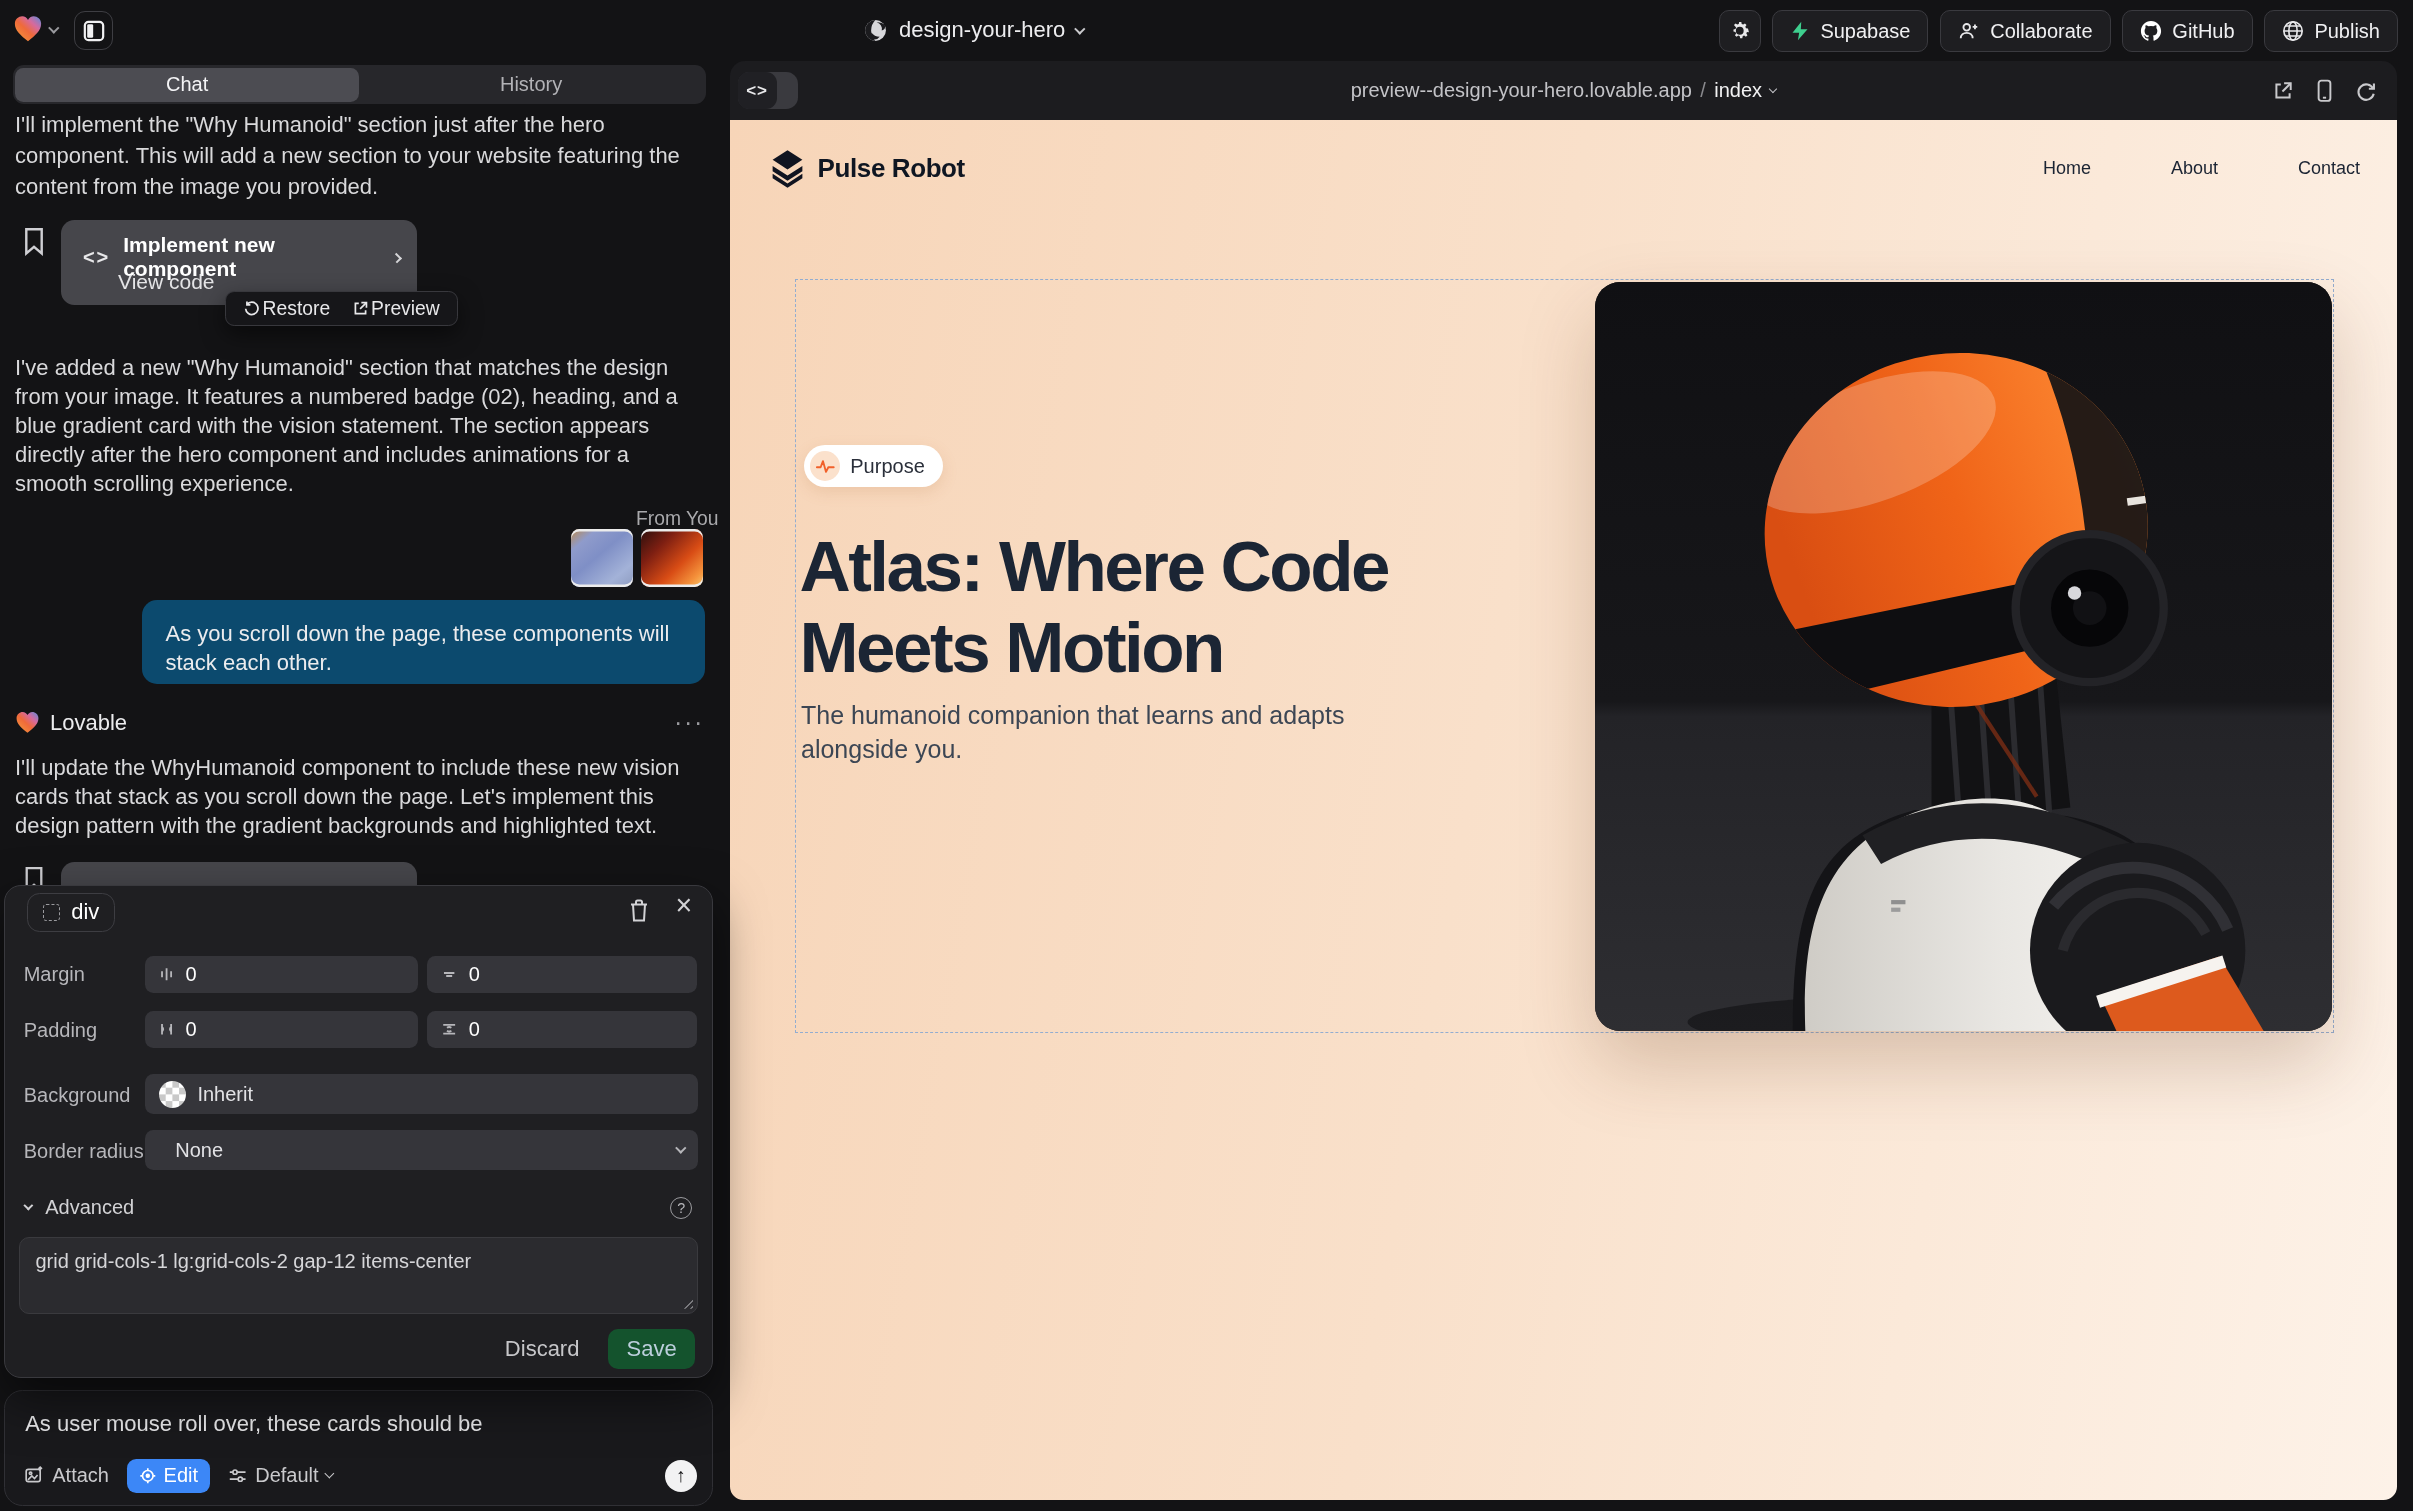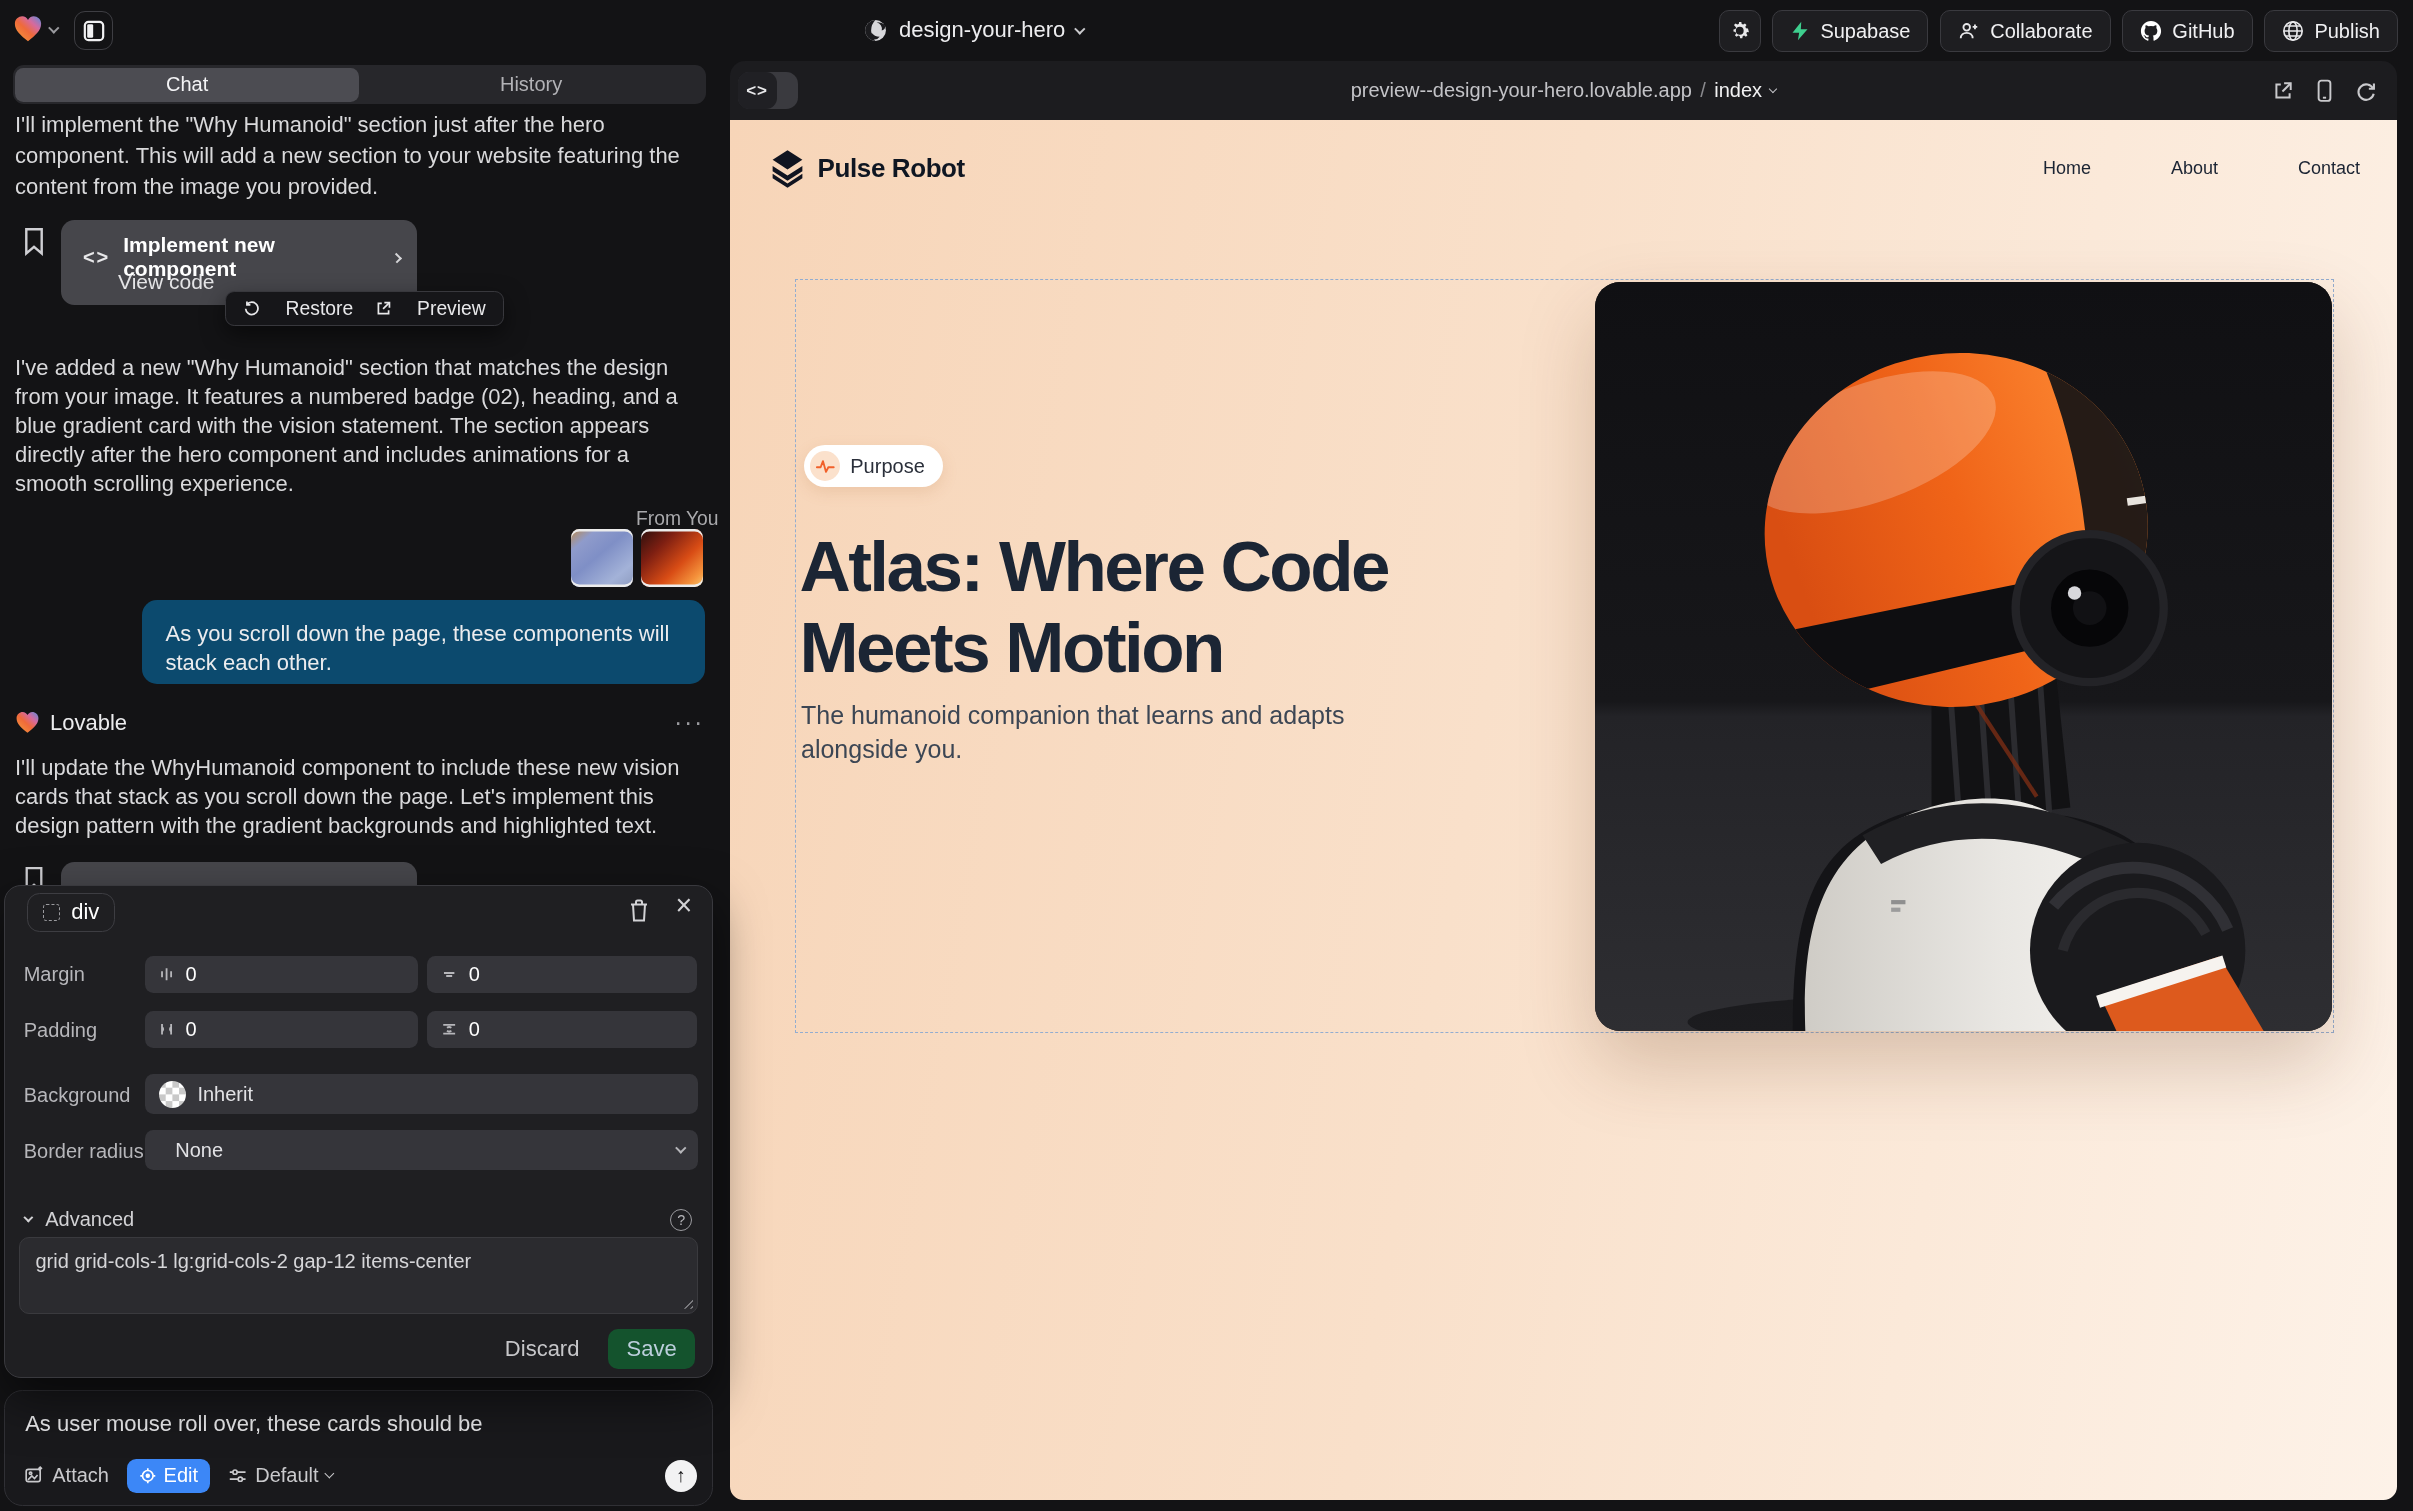--- a/index.html
+++ b/index.html
@@ -24,40 +24,40 @@
   .tabs { position:absolute; left:12.6px; top:65px; width:693px; height:39px; background:#27272b; border-radius:11px; display:flex; padding:2.5px; }
   .tab { flex:1; border-radius:8.4px; display:flex; align-items:center; justify-content:center; font-size:20px; color:#b2b2b6; }
   .tab.active { background:#4c4c52; color:#f4f4f6; }
   .msg { position:absolute; font-size:22px; line-height:31px; color:#d9d9db; }
   .bookmark { color:#cfcfd3; }
   .chat-card { position:absolute; background:#46464b; border-radius:13.4px; }
   .card-row1 { position:absolute; left:22px; right:17px; top:13.4px; display:flex; align-items:center; gap:13.4px; color:#fff; font-size:21px; font-weight:bold; }
   .code-glyph { font-size:20px; font-weight:bold; letter-spacing:1.7px; color:#e8e8ea; }
   .card-view { position:absolute; left:57px; top:50px; font-size:21px; color:#e4e4e6; }
   .tooltip { position:absolute; left:225px; top:291px; height:35px; background:#161619; border:1.3px solid #38383d; border-radius:9.2px; display:flex; align-items:center; gap:22px; padding:0 17px; box-shadow:0 8.4px 22px rgba(0,0,0,.5); z-index:5; }
-  .tt-item { display:flex; align-items:center; gap:25px; font-size:19.3px; color:#e8e8ea; }
+  .tt-item { display:flex; align-items:center; gap:2px; font-size:19.3px; color:#e8e8ea; }
   .fromyou { position:absolute; left:636px; top:508px; font-size:19.3px; color:#a9a9ac; }
   .thumb { position:absolute; top:529px; width:62px; height:58px; border-radius:8.4px; box-shadow:inset 0 2.5px 0 #ececec, inset 0 -2.5px 0 #ececec; }
   .thumb1 { left:571px; background:linear-gradient(140deg,#b98a4e 0%,#8f9bcb 20%,#7f8fc6 45%,#a3b2d8 78%,#8e9cc0 100%); }
   .thumb2 { left:641px; background:linear-gradient(135deg,#2a0f0d 0%,#7e1f12 30%,#d84c15 62%,#f5933c 86%,#f9c96f 100%); }
   .bubble { position:absolute; left:142px; top:600px; width:563px; height:84px; background:#0c4a6e; border-radius:15px; padding:20px 23.5px; font-size:22px; line-height:28.6px; color:#ececee; }
   .lovable-row { position:absolute; left:15px; top:708px; width:689px; display:flex; align-items:center; gap:10px; }
   .lovable-name { font-size:22px; color:#ececee; }
   .dots { margin-left:auto; font-size:25px; color:#9a9a9e; letter-spacing:1.7px; }
 
   
   .popup { position:absolute; left:4.2px; top:885px; width:709px; height:493px; background:#1f1f22; border:1.3px solid #39393e; border-radius:17px; box-shadow:0 20px 50px rgba(0,0,0,.55); z-index:10; }
   .chip { position:absolute; left:22px; top:6.7px; height:39px; border:1.3px solid #3d3d42; border-radius:12.6px; display:flex; align-items:center; gap:11px; padding:16px 15px; font-size:22px; color:#fff; }
   .dashed-sq { width:17px; height:17px; border:1.7px dashed #9a9a9e; border-radius:3.4px; }
   .pop-ico { position:absolute; top:11.8px; color:#d2d2d5; }
   .field-label { position:absolute; left:18.5px; font-size:20px; color:#b6b6ba; }
   .field { position:absolute; background:#35353a; border:none; border-radius:8.4px; height:37px; color:#fff; font-size:20px; font-family:"Liberation Sans",sans-serif; display:flex; align-items:center; gap:11.8px; padding:0 13.4px; }
   .field input { background:transparent; border:none; color:#fff; font-size:20px; width:100%; font-family:inherit; outline:none; }
   .checker { width:27px; height:27px; border-radius:50%; background:conic-gradient(#ffffff 25%, #c9c9c9 0 50%, #ffffff 0 75%, #c9c9c9 0); background-size:13.4px 13.4px; }
-  .adv-row { position:absolute; left:20px; top:310px; right:20px; display:flex; align-items:center; gap:13.4px; color:#d2d2d5; font-size:20px;margin-top:12px; }
+  .adv-row { position:absolute; left:20px; top:310px; right:20px; display:flex; align-items:center; gap:13.4px; color:#d2d2d5; font-size:20px; }
   .help { margin-left:auto; width:22px; height:22px; border:1.7px solid #9a9a9e; border-radius:50%; color:#b6b6ba; font-size:14.3px; display:flex; align-items:center; justify-content:center; }
   .classbox { position:absolute; left:14.3px; top:351px; width:679px; height:77px; background:#2b2b2f; border:1.3px solid #3a3a3e; border-radius:10px; padding:11.8px 15px; font-size:20px; color:#d6d6d9; }
   .resize-handle { position:absolute; right:4.2px; bottom:4.2px; width:12.6px; height:12.6px; background:repeating-linear-gradient(135deg, transparent 0 2.5px, #7a7a7e 2.5px 4.2px); clip-path:polygon(100% 0, 100% 100%, 0 100%); }
   .pop-actions { position:absolute; right:17px; top:443px; display:flex; align-items:center; gap:28.6px; }
   .discard { font-size:22px; color:#c6c6c9; }
   .save { height:40px; border-radius:10px; padding:0 18.5px; font-size:22px; display:flex; align-items:center; }
 
   
   .composer { position:absolute; left:4.2px; top:1390px; width:709px; height:116px; background:#19191c; border:1.3px solid #303035; border-radius:18.5px; }
   .draft { position:absolute; left:20px; top:20px; font-size:22px; color:#e9e9eb; }

